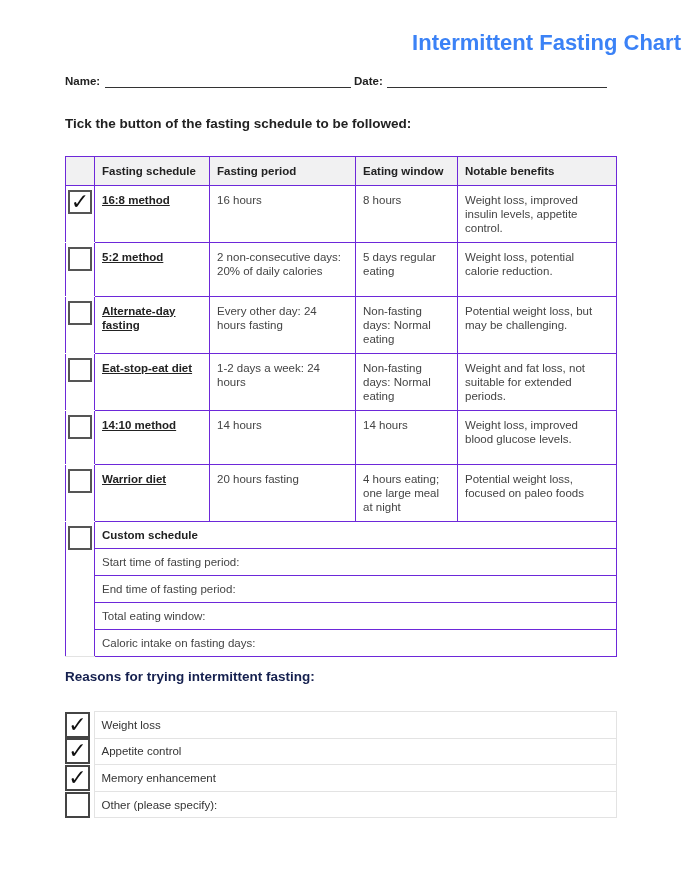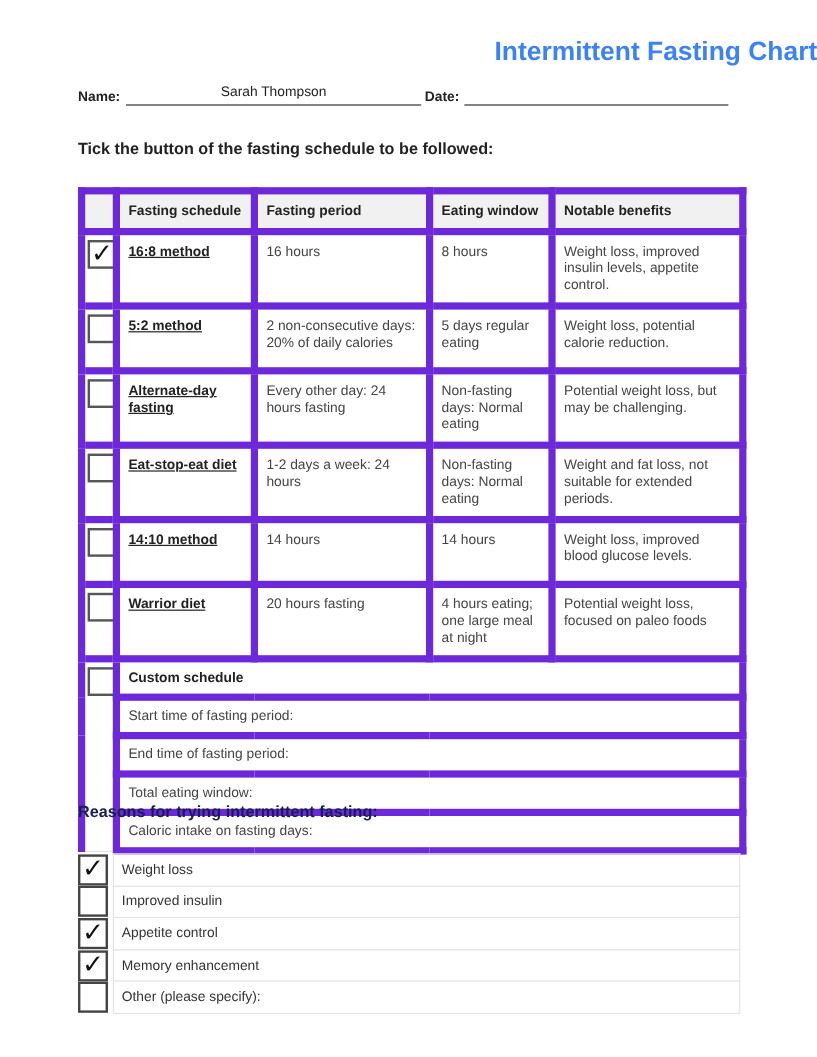--- a/index.html
+++ b/index.html
@@ -18,21 +18,21 @@
     .section-heading {
       position: absolute; left: 65px; font-size: 13.5px; font-weight: bold; color: #222;
     }
     .section-heading.blue { color: #15204f; }
 
     .schedule-table {
       position: absolute; left: 65px; top: 156px; width: 551px;
       border-collapse: collapse; font-size: 11.5px; table-layout: fixed;
     }
     .schedule-table th, .schedule-table td {
-      border: 6px solid #6d28d9; vertical-align: top; text-align: left;
+      border: 1px solid #6d28d9; vertical-align: top; text-align: left;
       padding: 7px 7px; line-height: 14px;
     }
     .schedule-table thead th {
       background: #f1f1f2; font-weight: bold; color: #222; height: 29px; padding: 7px 7px;
     }
     .schedule-table thead th.cb-head { background: #f1f1f2; }
     .schedule-table td { color: #444; height: 54px; }
     .schedule-table td.name { font-weight: bold; color: #222; text-decoration: underline; }
     .schedule-table td.cb-cell { padding: 4px 0 0 2px; border-bottom: 1px solid #fff; }
     .schedule-table td.custom { height: 27px; padding: 6px 7px; }
@@ -55,21 +55,20 @@
     .reasons-table .checkbox { width: 25px; height: 26px; border: 2px solid #444; }
   </style>
 </head>
 <body>
 
 <div class="title">Intermittent Fasting Chart</div>
 
 <div class="meta-row">
   <span class="meta-label" style="left:0;">Name:</span>
   <span class="meta-line" style="left:40px; width:246px;"></span>
-  <span class="meta-value" style="left:40px; width:246px;">Sarah Thompson</span>
   <span class="meta-label" style="left:289px;text-align:center;">Date:</span>
   <span class="meta-line" style="left:322px; width:220px;"></span>
 </div>
 
 <div class="section-heading" style="top:116px;">Tick the button of the fasting schedule to be followed:</div>
 
 <table class="schedule-table">
   <colgroup>
     <col style="width:29px">
     <col style="width:115px">
@@ -171,26 +170,20 @@
   </colgroup>
   <tbody>
     <tr>
       <td class="cb-cell">
           <div class="checkbox">✓</div>
         </td>
       <td class="label">Weight loss</td>
     </tr>
     <tr>
       <td class="cb-cell">
-          <div class="checkbox"></div>
-        </td>
-      <td class="label">Improved insulin</td>
-    </tr>
-    <tr>
-      <td class="cb-cell">
           <div class="checkbox">✓</div>
         </td>
       <td class="label">Appetite control</td>
     </tr>
     <tr>
       <td class="cb-cell">
           <div class="checkbox">✓</div>
         </td>
       <td class="label">Memory enhancement</td>
     </tr>

